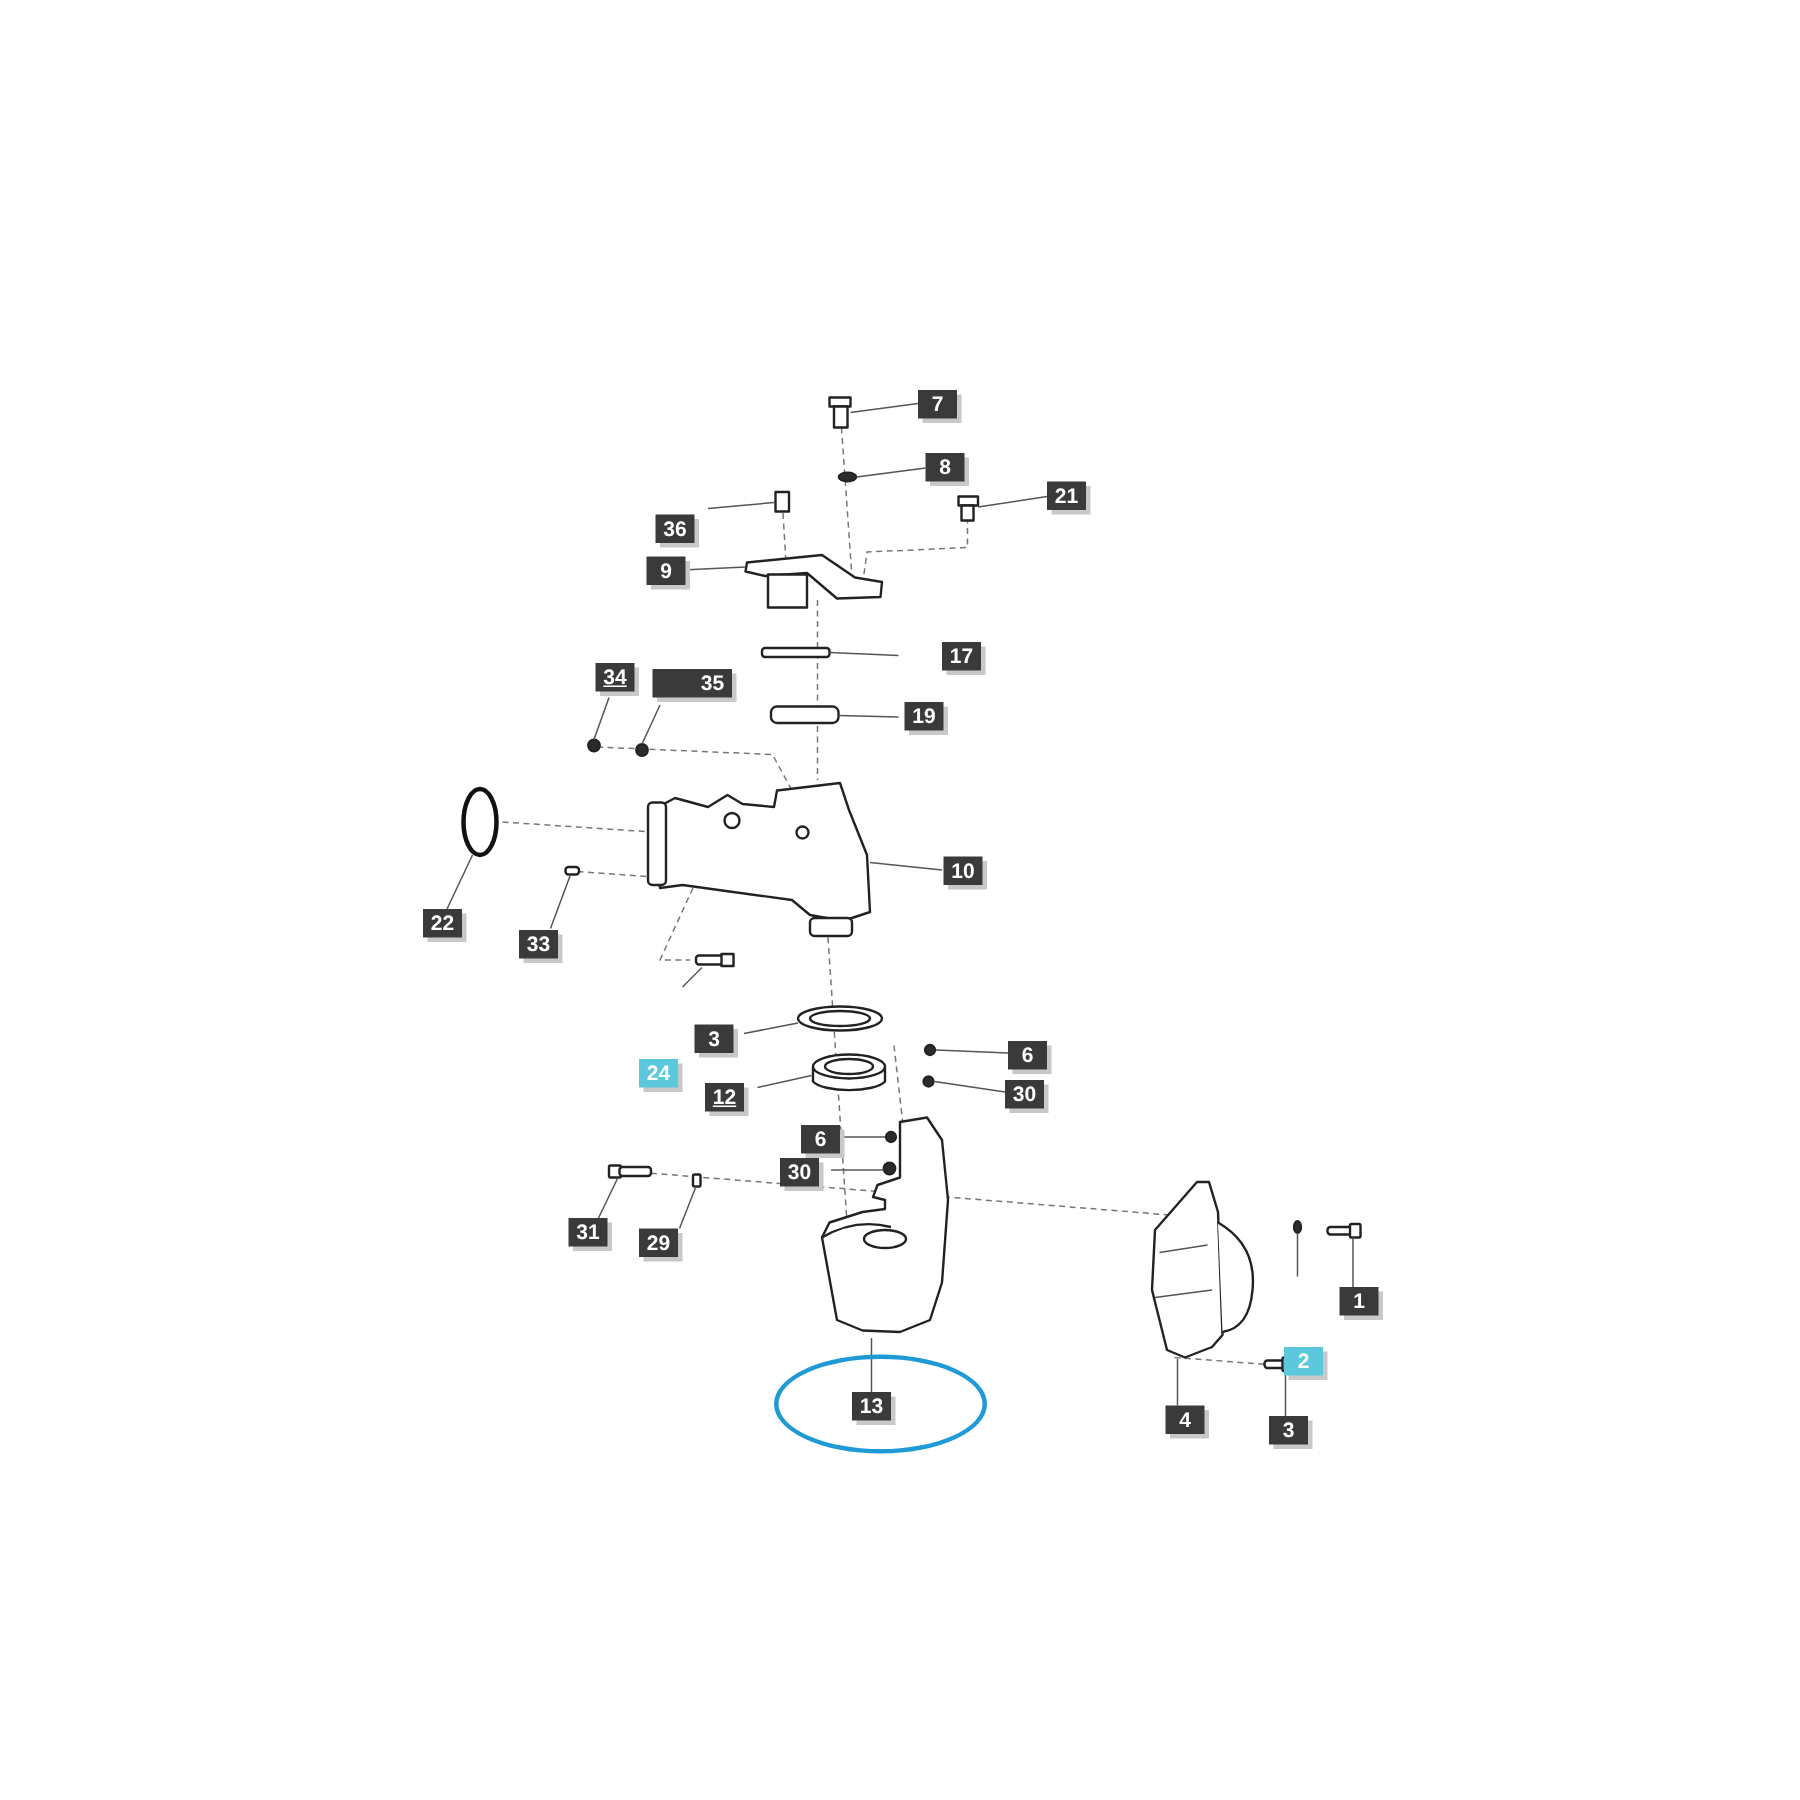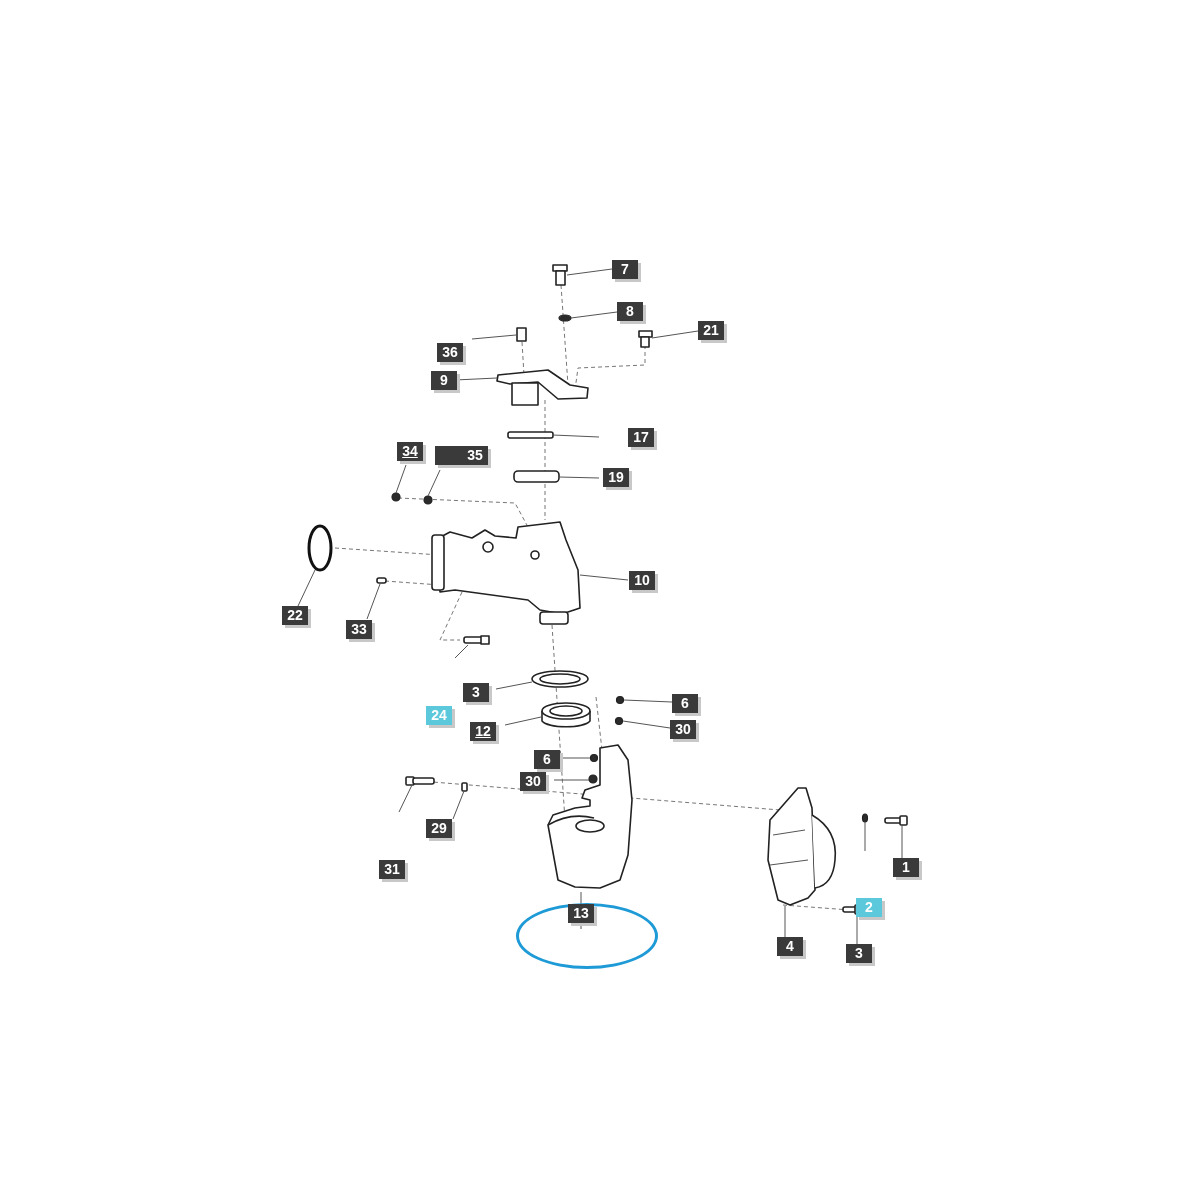--- a/index.html
+++ b/index.html
@@ -197,19 +197,19 @@
 <div class="label" style="left:629px;top:571px;">10</div>
 <div class="label" style="left:282px;top:606px;">22</div>
 <div class="label" style="left:346px;top:620px;">33</div>
 <div class="label hl" style="left:426px;top:659px;">24</div>
 <div class="label" style="left:463px;top:683px;">3</div>
 <div class="label" style="left:672px;top:694px;">6</div>
 <div class="label" style="left:670px;top:720px;">30</div>
 <div class="label" style="left:470px;top:722px;text-decoration:underline;">12</div>
 <div class="label" style="left:534px;top:750px;">6</div>
 <div class="label" style="left:520px;top:772px;">30</div>
-<div class="label" style="left:379px;top:860px;">31</div>
+<div class="label" style="left:379px;top:812px;">31</div>
 <div class="label" style="left:426px;top:819px;">29</div>
 <div class="label hl" style="left:856px;top:851px;">2</div>
 <div class="label" style="left:893px;top:858px;">1</div>
-<div class="label" style="left:568px;top:904px;">13</div>
+<div class="label" style="left:568px;top:928px;">13</div>
 <div class="label" style="left:777px;top:937px;">4</div>
 <div class="label" style="left:846px;top:944px;">3</div>
 
 </body></html>

